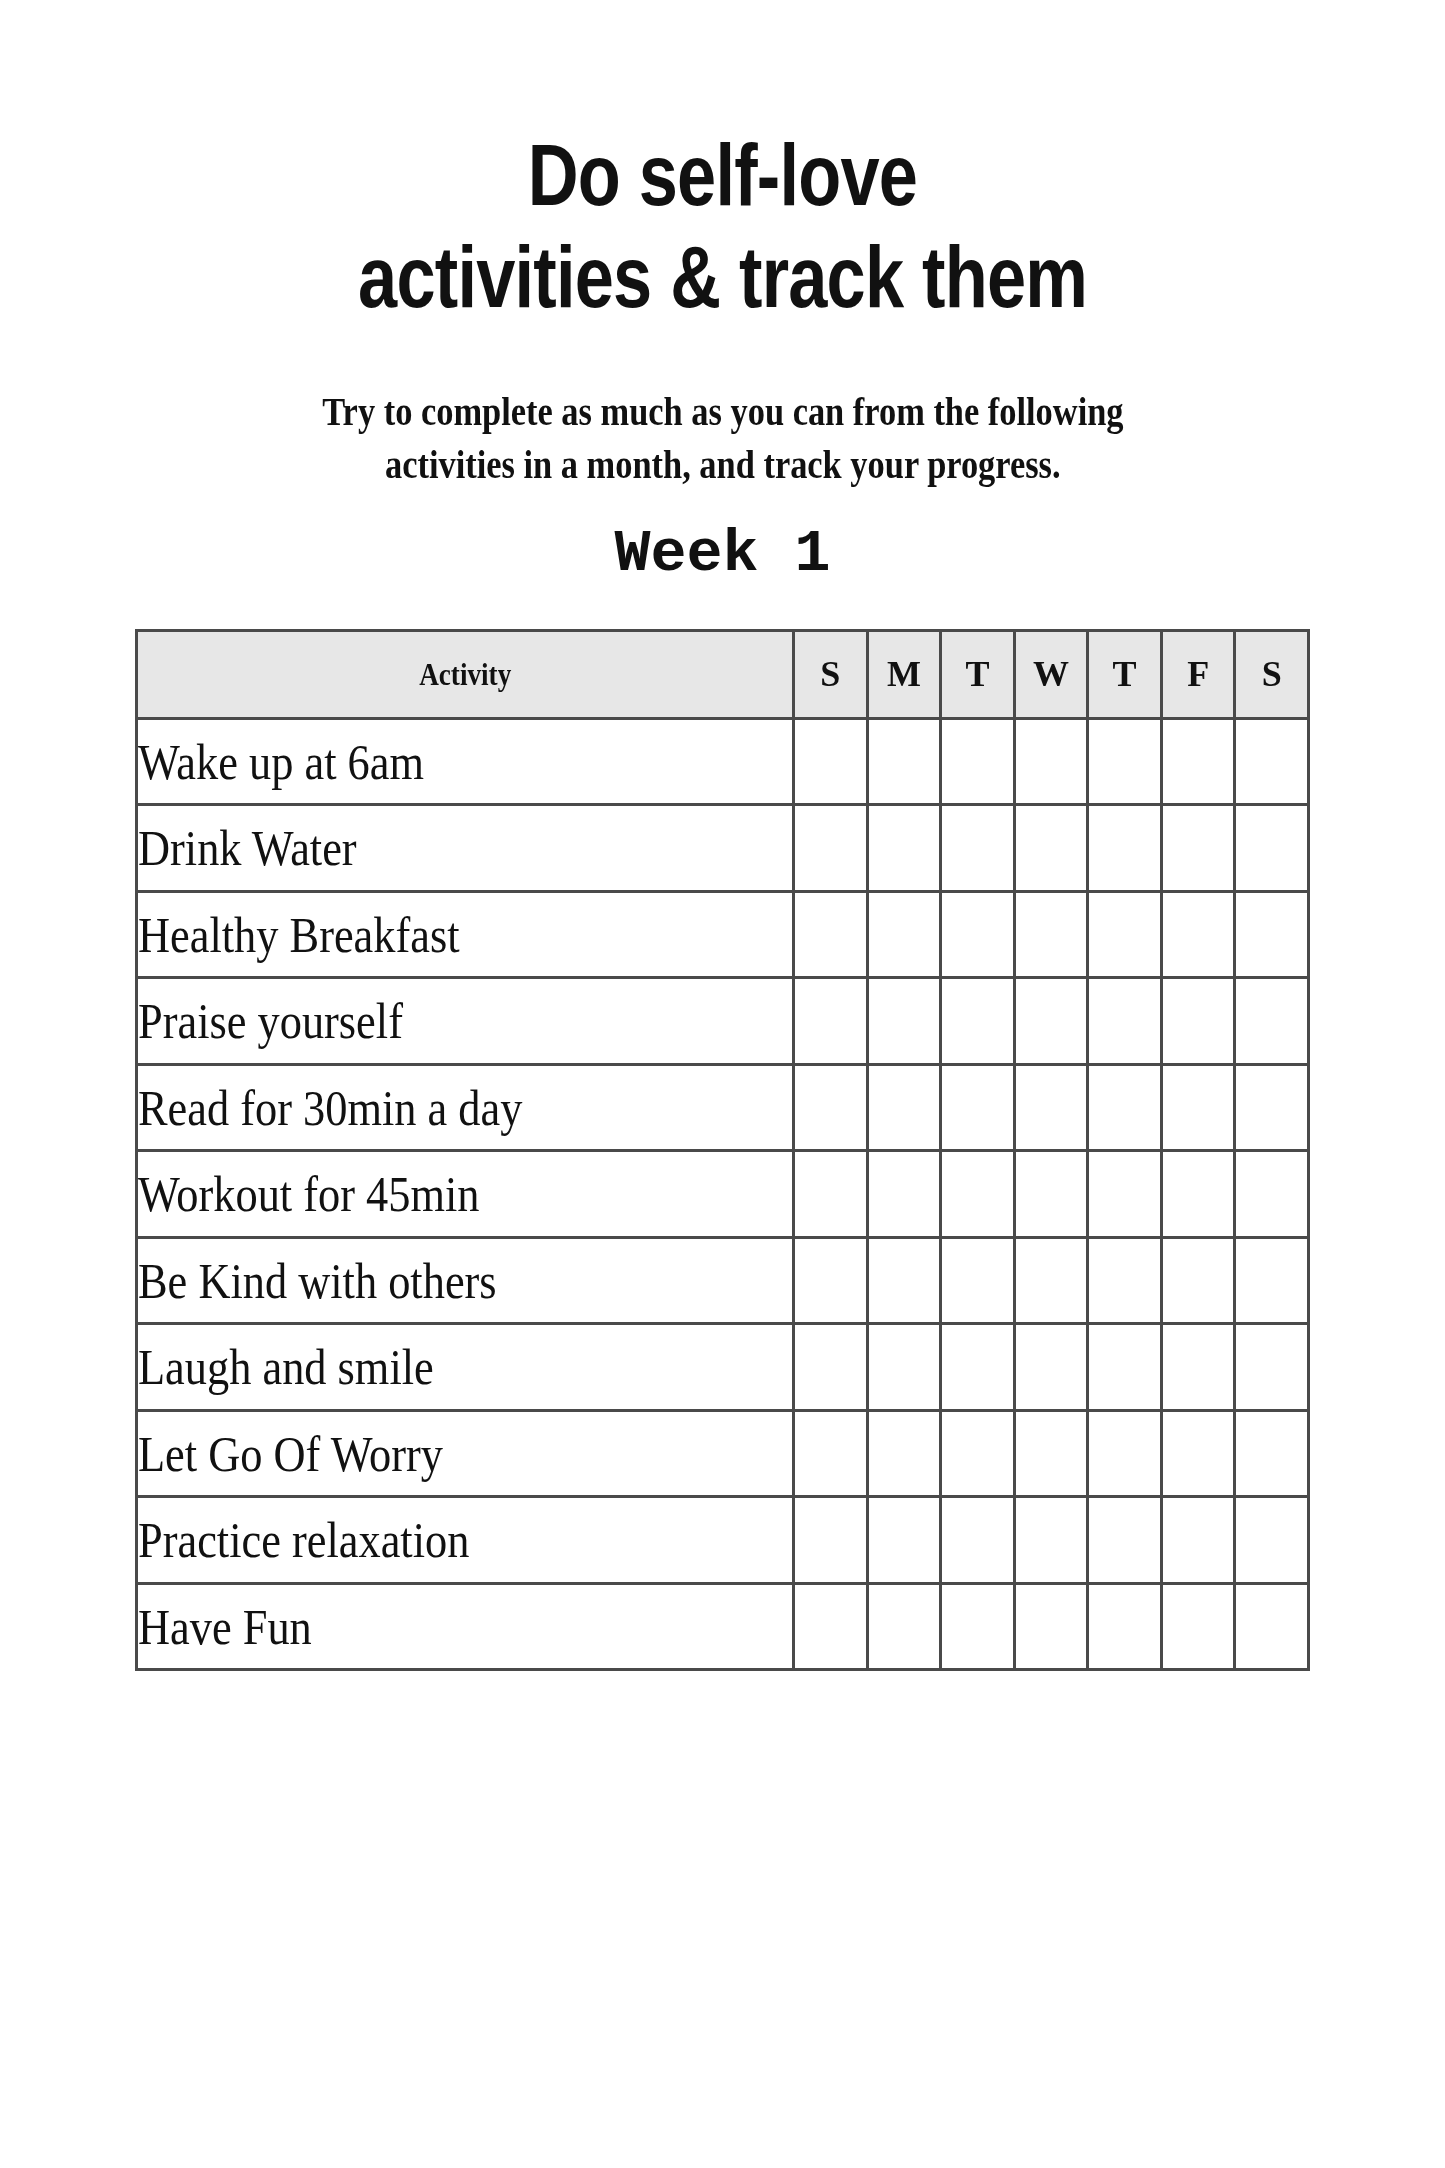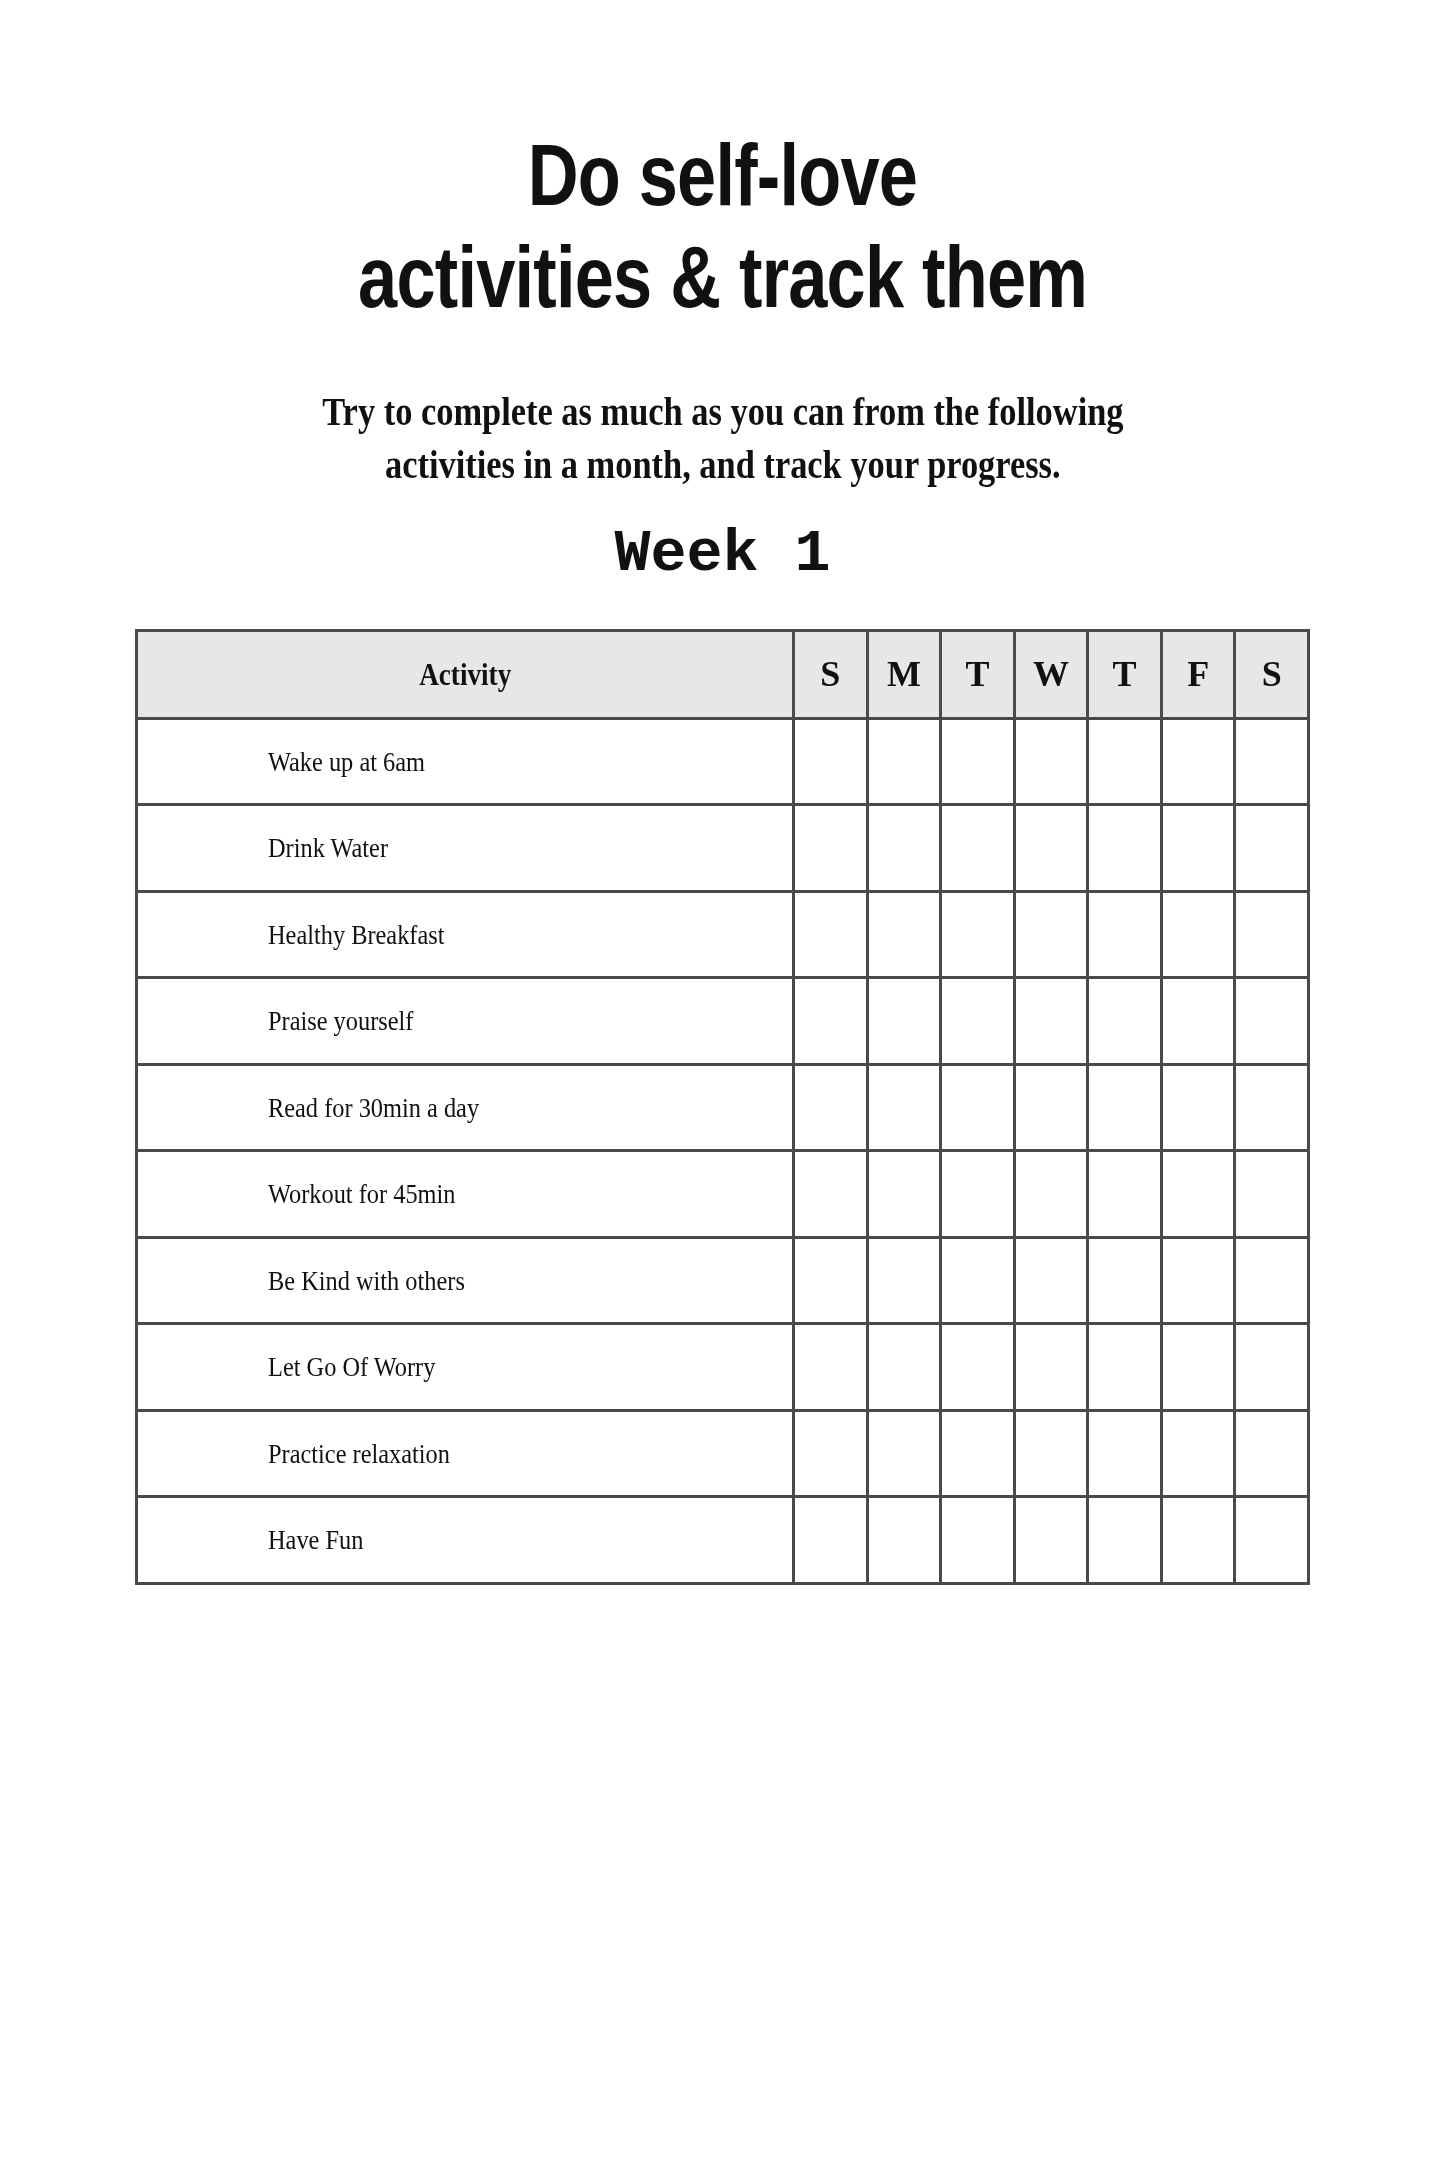--- a/index.html
+++ b/index.html
@@ -95,24 +95,23 @@
     background: var(--header-bg);
     font-family: "Liberation Serif", serif;
     font-weight: 700;
     font-size: 36px;
     text-align: center;
     color: var(--text-color);
   }
   td.activity-cell {
     background: #ffffff;
     text-align: left;
-    padding-left: 130px;
     font-family: "Liberation Serif", serif;
     font-weight: 400;
-    font-size: 28px;
+    font-size: 51px;
     color: var(--text-color);
   }
   td.activity-cell .squish {
     display: inline-block;
     transform: scaleX(0.87);
     transform-origin: 0 50%;
     white-space: nowrap;
   }
   td.track-cell { background: #ffffff; }
 </style>
@@ -221,20 +220,30 @@
         <td class="activity-cell"><span class="squish">Be Kind with others</span></td>
         <td class="track-cell"></td>
           <td class="track-cell"></td>
           <td class="track-cell"></td>
           <td class="track-cell"></td>
           <td class="track-cell"></td>
           <td class="track-cell"></td>
           <td class="track-cell"></td>
       </tr>
       <tr class="data-row">
+        <td class="activity-cell"><span class="squish">Laugh and smile</span></td>
+        <td class="track-cell"></td>
+          <td class="track-cell"></td>
+          <td class="track-cell"></td>
+          <td class="track-cell"></td>
+          <td class="track-cell"></td>
+          <td class="track-cell"></td>
+          <td class="track-cell"></td>
+      </tr>
+      <tr class="data-row">
         <td class="activity-cell"><span class="squish">Let Go Of Worry</span></td>
         <td class="track-cell"></td>
           <td class="track-cell"></td>
           <td class="track-cell"></td>
           <td class="track-cell"></td>
           <td class="track-cell"></td>
           <td class="track-cell"></td>
           <td class="track-cell"></td>
       </tr>
       <tr class="data-row">

